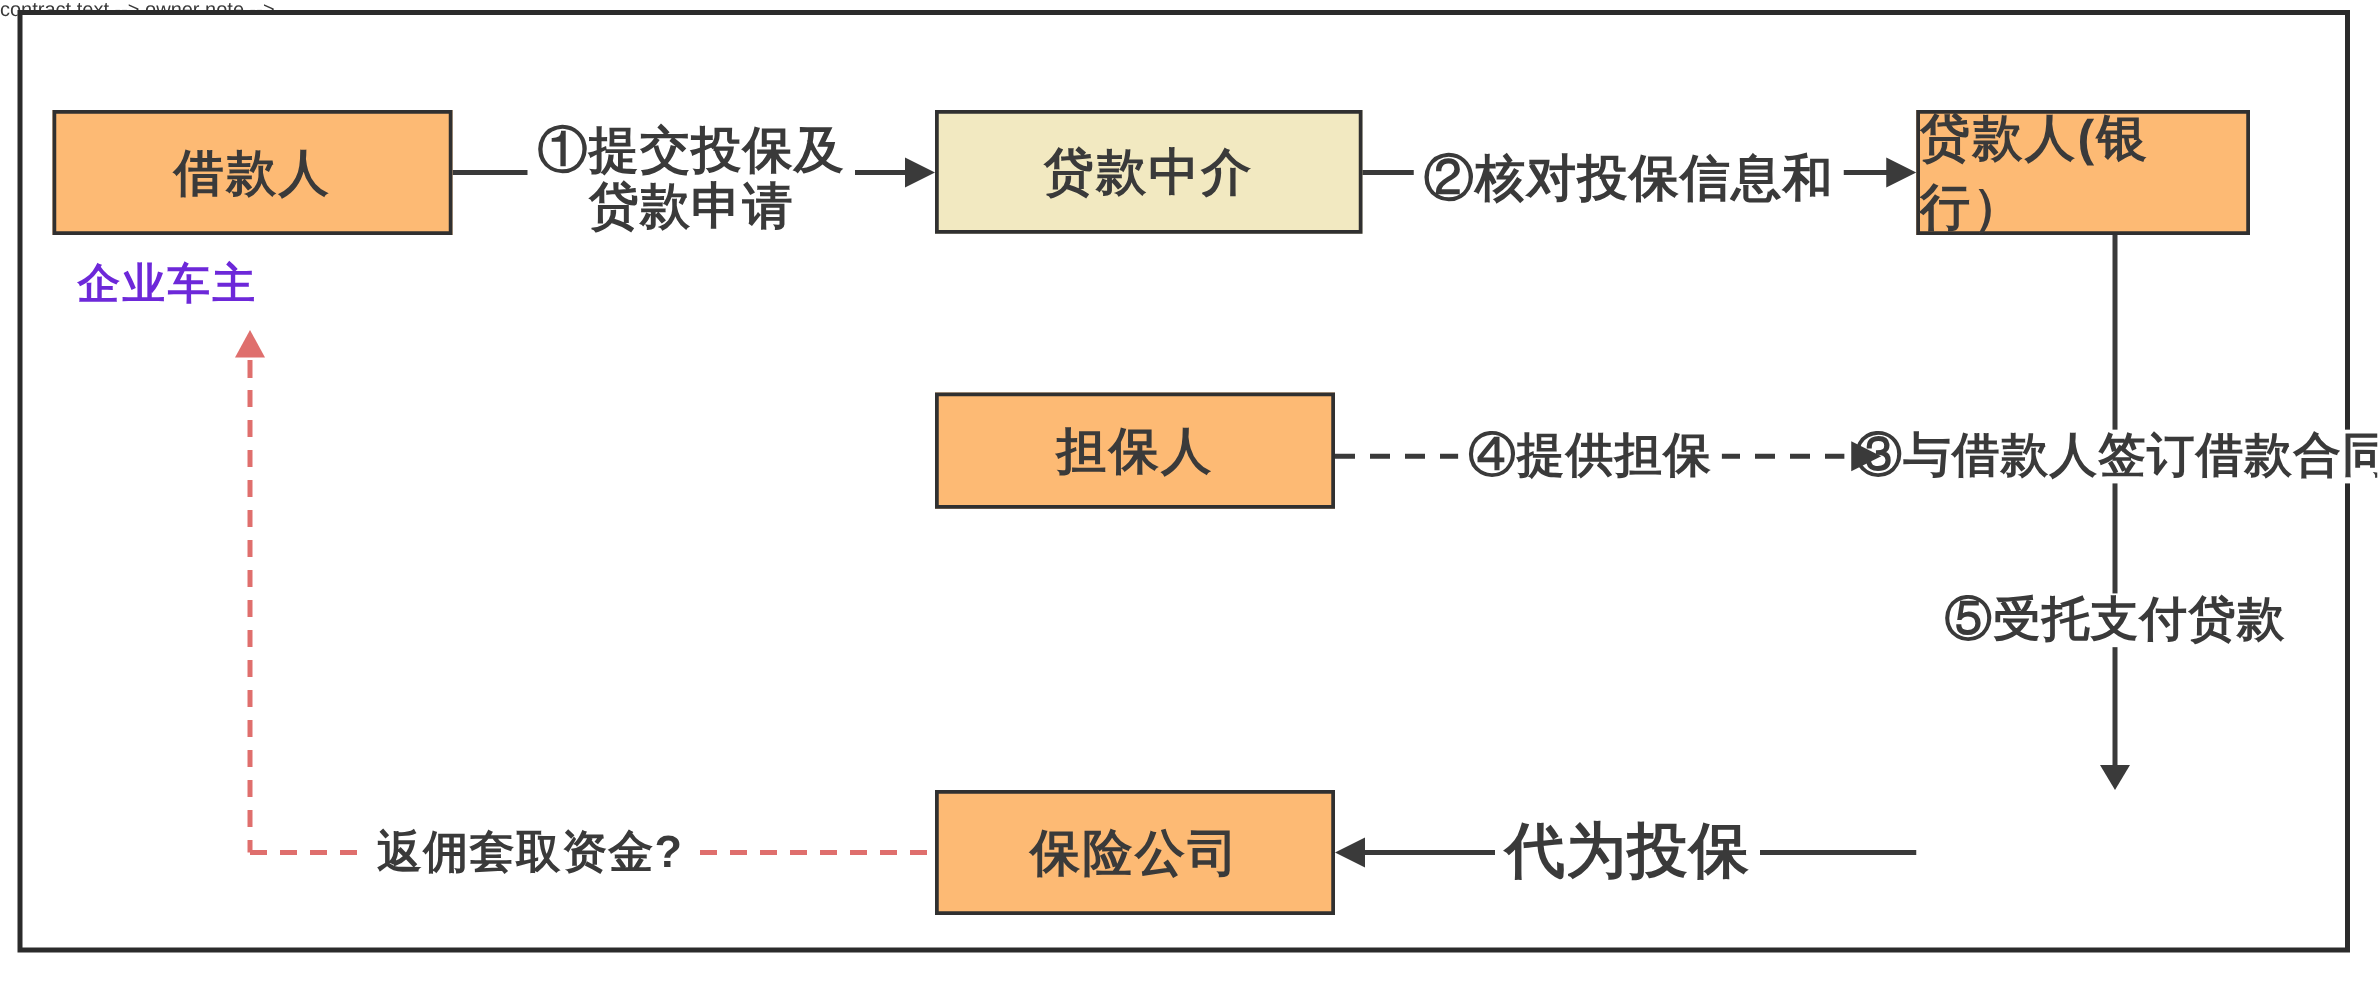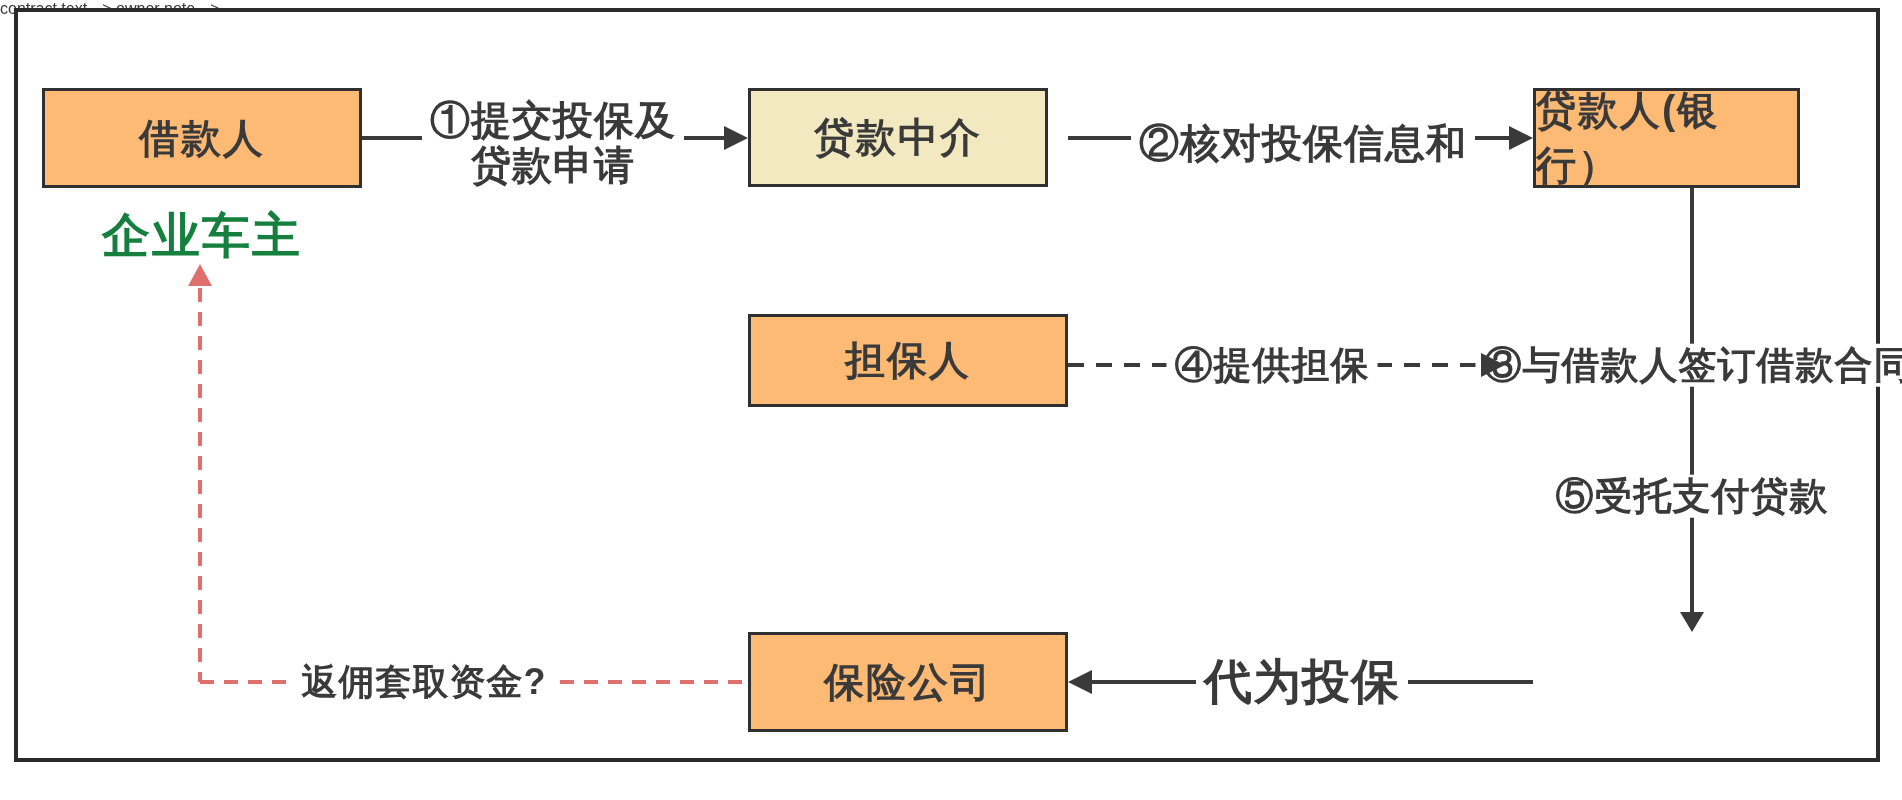--- a/index.html
+++ b/index.html
@@ -12,22 +12,22 @@
     position:absolute;left:14px;top:8px;width:1866px;height:754px;
     border:4px solid #2b2b2b;box-sizing:border-box;background:#ffffff;
   }
   .node{
     position:absolute;box-sizing:border-box;border:3px solid #303030;
     background:#fdba74;display:flex;align-items:center;justify-content:center;
     font-size:40px;font-weight:bold;color:#3a3a3a;letter-spacing:2px;z-index:3;
   }
   .node.highlight{background:#f2e9c1;}
   .free-label{
-    position:absolute;font-size:48px;font-weight:bold;color:#15803d;
-    text-align:center;z-index:3;letter-spacing:2px;white-space:nowrap;
+    position:absolute;font-size:34px;font-weight:bold;color:#6d28d9;
+    text-align:left;z-index:3;letter-spacing:2px;white-space:nowrap;
   }
   .edge-label{
     position:absolute;transform:translate(-50%,-50%);
     background:#ffffff;padding:0 8px;font-size:38px;font-weight:bold;
     color:#3a3a3a;text-align:center;z-index:2;white-space:nowrap;line-height:1.12;
     letter-spacing:1px;
   }
   .edge-label.two-line{font-size:40px;}
   .hline{position:absolute;height:4px;background:#3a3a3a;z-index:1;}
   .vline{position:absolute;width:4px;background:#3a3a3a;z-index:1;}
@@ -49,21 +49,21 @@
 </head>
 <body>
 
 <div id="canvas">
 
   <div class="frame"></div>
 
   
   <div class="node" style="left:42px;top:88px;width:320px;height:100px;">借款人</div>
 
-  <div class="node highlight" style="left:748px;top:88px;width:300px;height:99px;">贷款中介</div>
+  <div class="node highlight" style="left:748px;top:88px;width:342px;height:99px;">贷款中介</div>
 
   <div class="node" style="left:1533px;top:88px;width:267px;height:100px;">贷款人(银行）</div>
 
   <div class="node" style="left:748px;top:314px;width:320px;height:93px;">担保人</div>
 
   <div class="node" style="left:748px;top:632px;width:320px;height:100px;">保险公司</div>
 
 
   
   <div class="free-label" style="left:62px;top:204px;width:280px;">企业车主</div>

